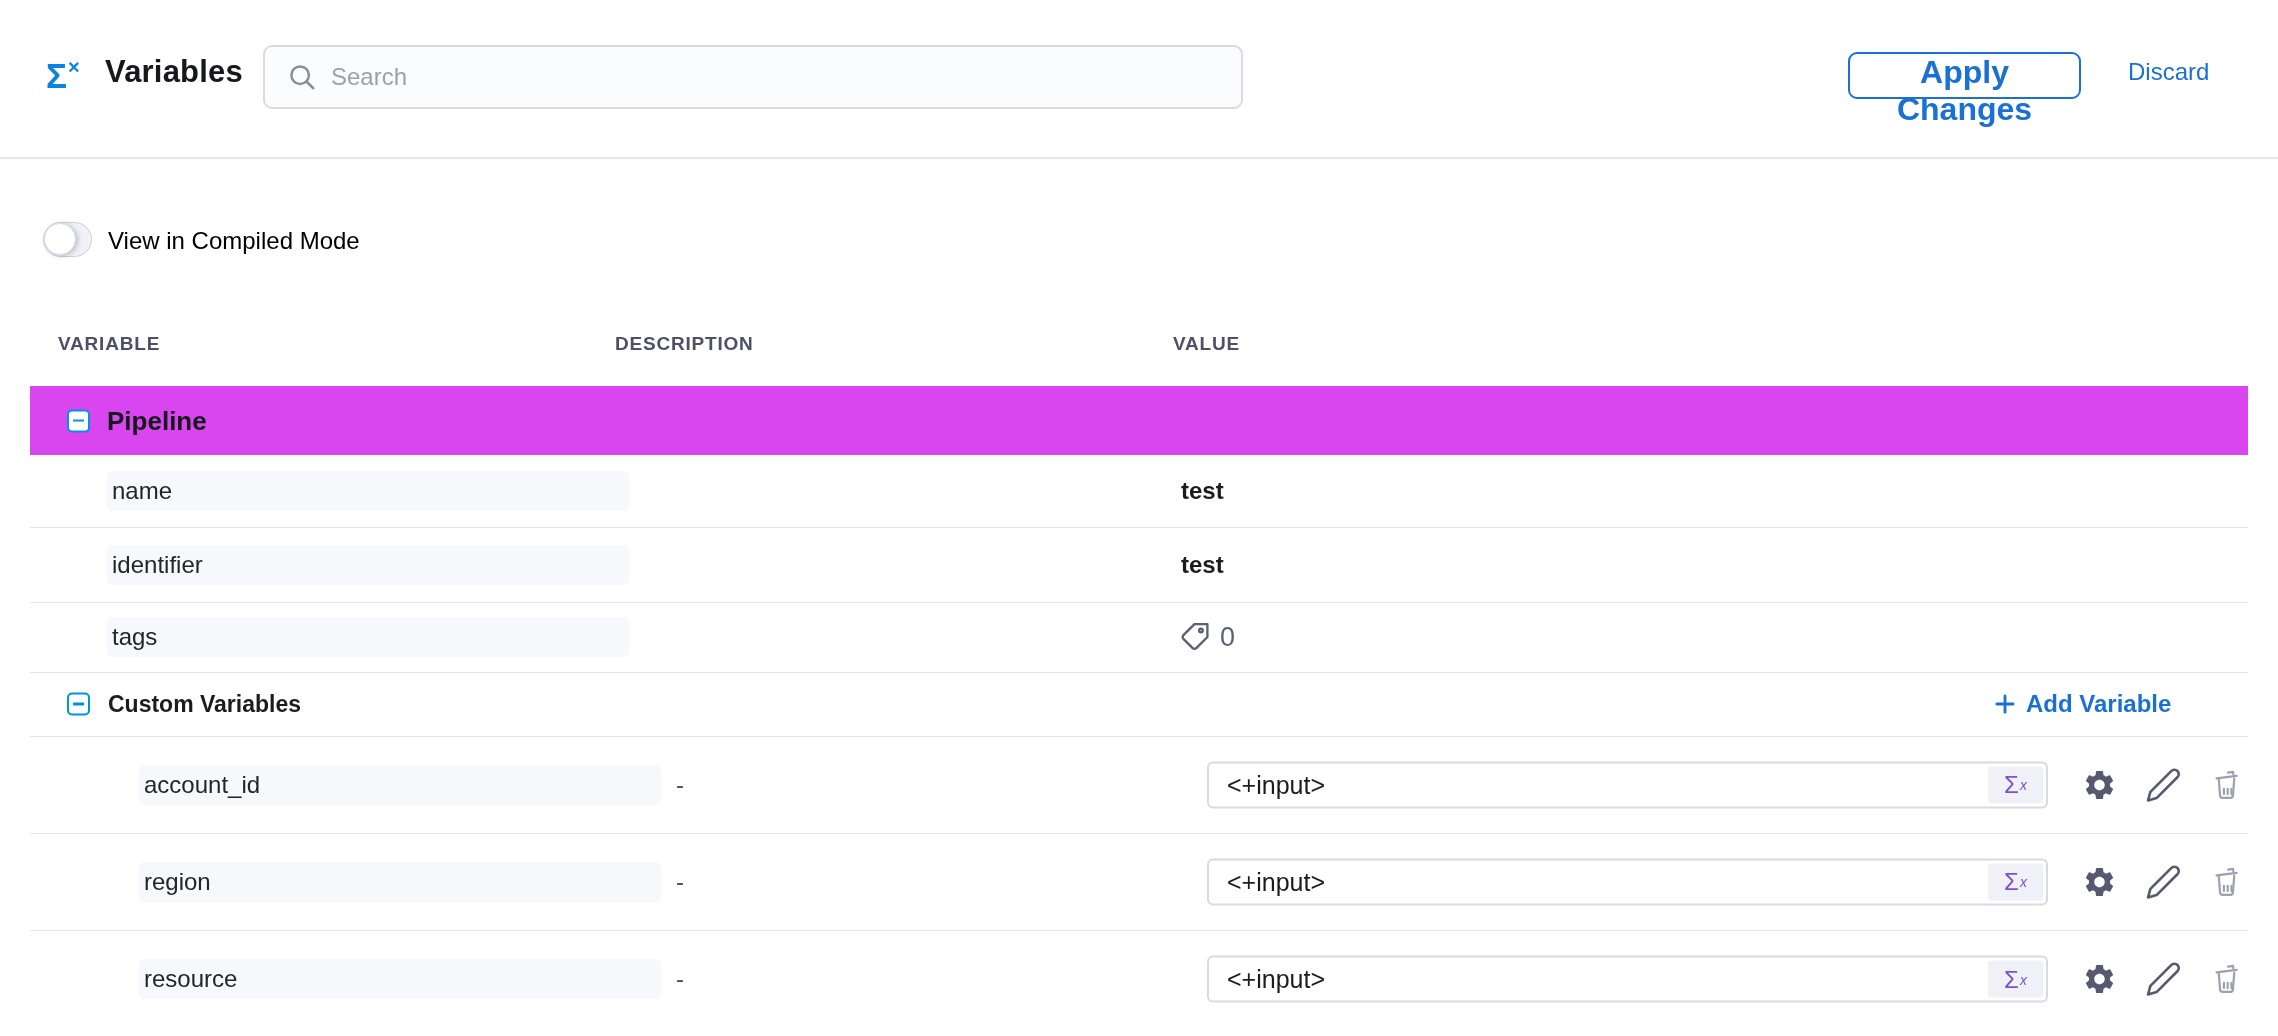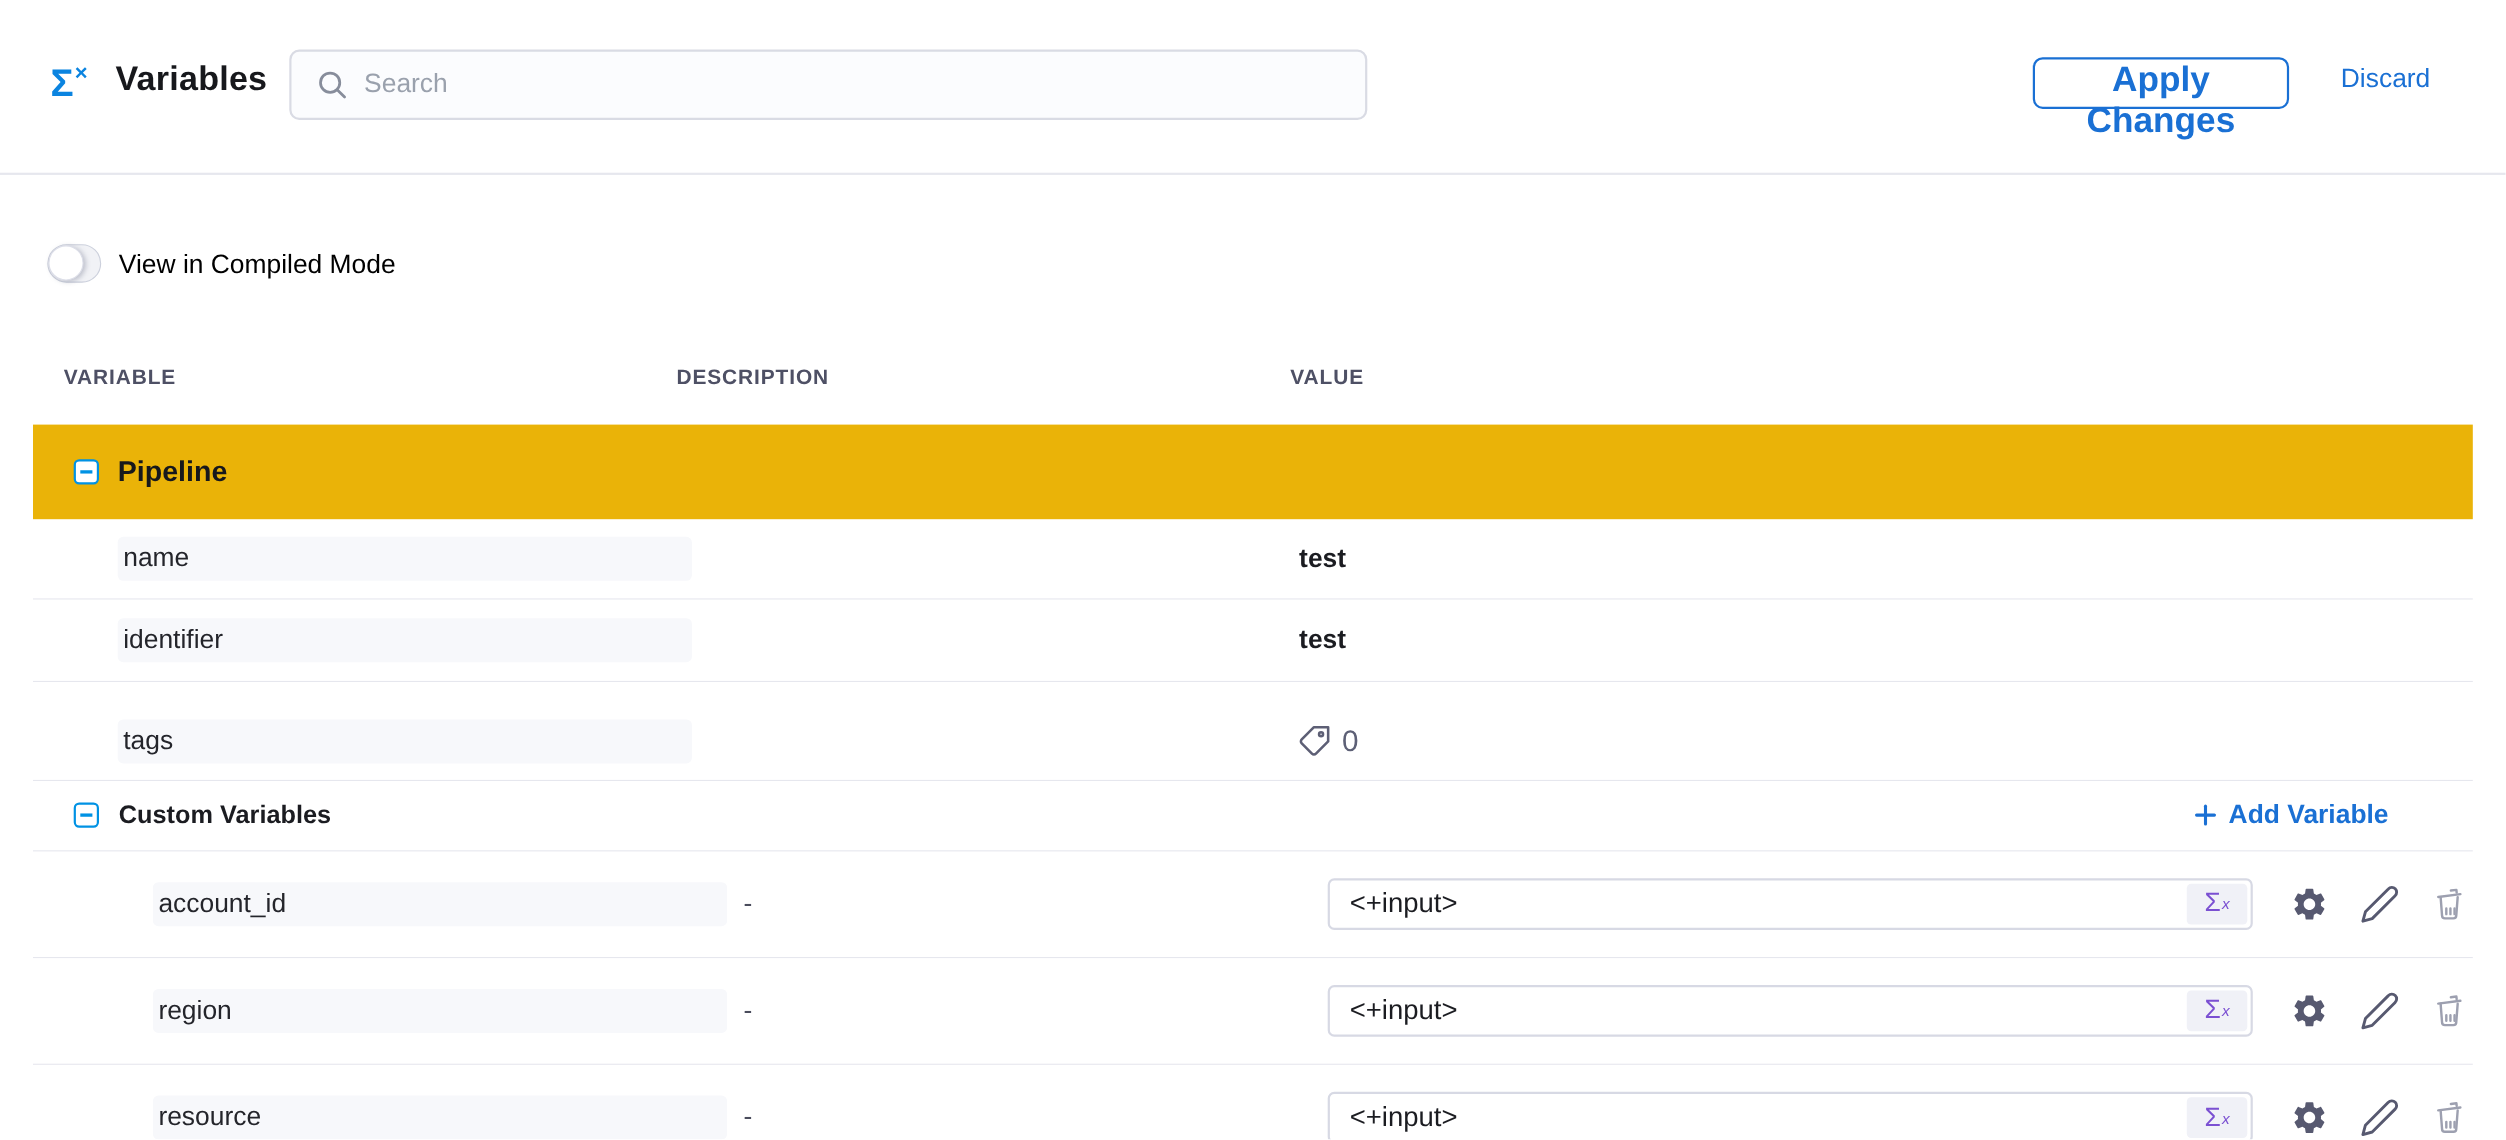--- a/index.html
+++ b/index.html
@@ -31,22 +31,22 @@
   .toggle-knob { position:absolute; left:0px; top:0px; width:32px; height:32px; border-radius:50%;
     background:#fff; border:1px solid #dcdee8; box-shadow:2px 1px 5px rgba(90,95,120,.35); }
   .toggle-label { position:absolute; left:108px; top:227px; font-size:24px; color:#000000; }
   
   .thead { position:absolute; top:333px; left:30px; width:2218px; height:24px; }
   .th { position:absolute; top:0; font-size:19px; font-weight:700; letter-spacing:.8px; color:#4e5065; }
   .th.c1 { left:28px; } .th.c2 { left:585px; } .th.c3 { left:1143px; }
   .table { position:absolute; top:386px; left:30px; width:2218px; }
   .row { position:relative; width:100%; }
   .row.hairline { border-bottom:1.5px solid #e6e7ee; }
-  .group-pipeline { height:86px; background:#eab308; }
-  .r-name { height:72.5px; } .r-identifier { height:75px; } .r-tags { height:70px;margin-top:20px; }
+  .group-pipeline { height:69px; background:#d946ef; }
+  .r-name { height:72.5px; } .r-identifier { height:75px; } .r-tags { height:70px; }
   .group-custom { height:64px; }
   .r-input { height:97px; }
   .cell { position:absolute; top:50%; transform:translateY(-50%); }
   
   .collapse { left:37px; width:23px; height:23px; border:2px solid #0092e4; border-radius:5px;
     background:#fff; display:flex; align-items:center; justify-content:center; cursor:pointer; }
   .collapse::before { content:""; width:11px; height:2.5px; background:#0092e4; display:block; }
   .group-title-lg { left:77px; font-size:26px; font-weight:700; color:#17181c; }
   .group-title-sm { left:78px; font-size:23px; font-weight:700; color:#1b1c21; }
   

